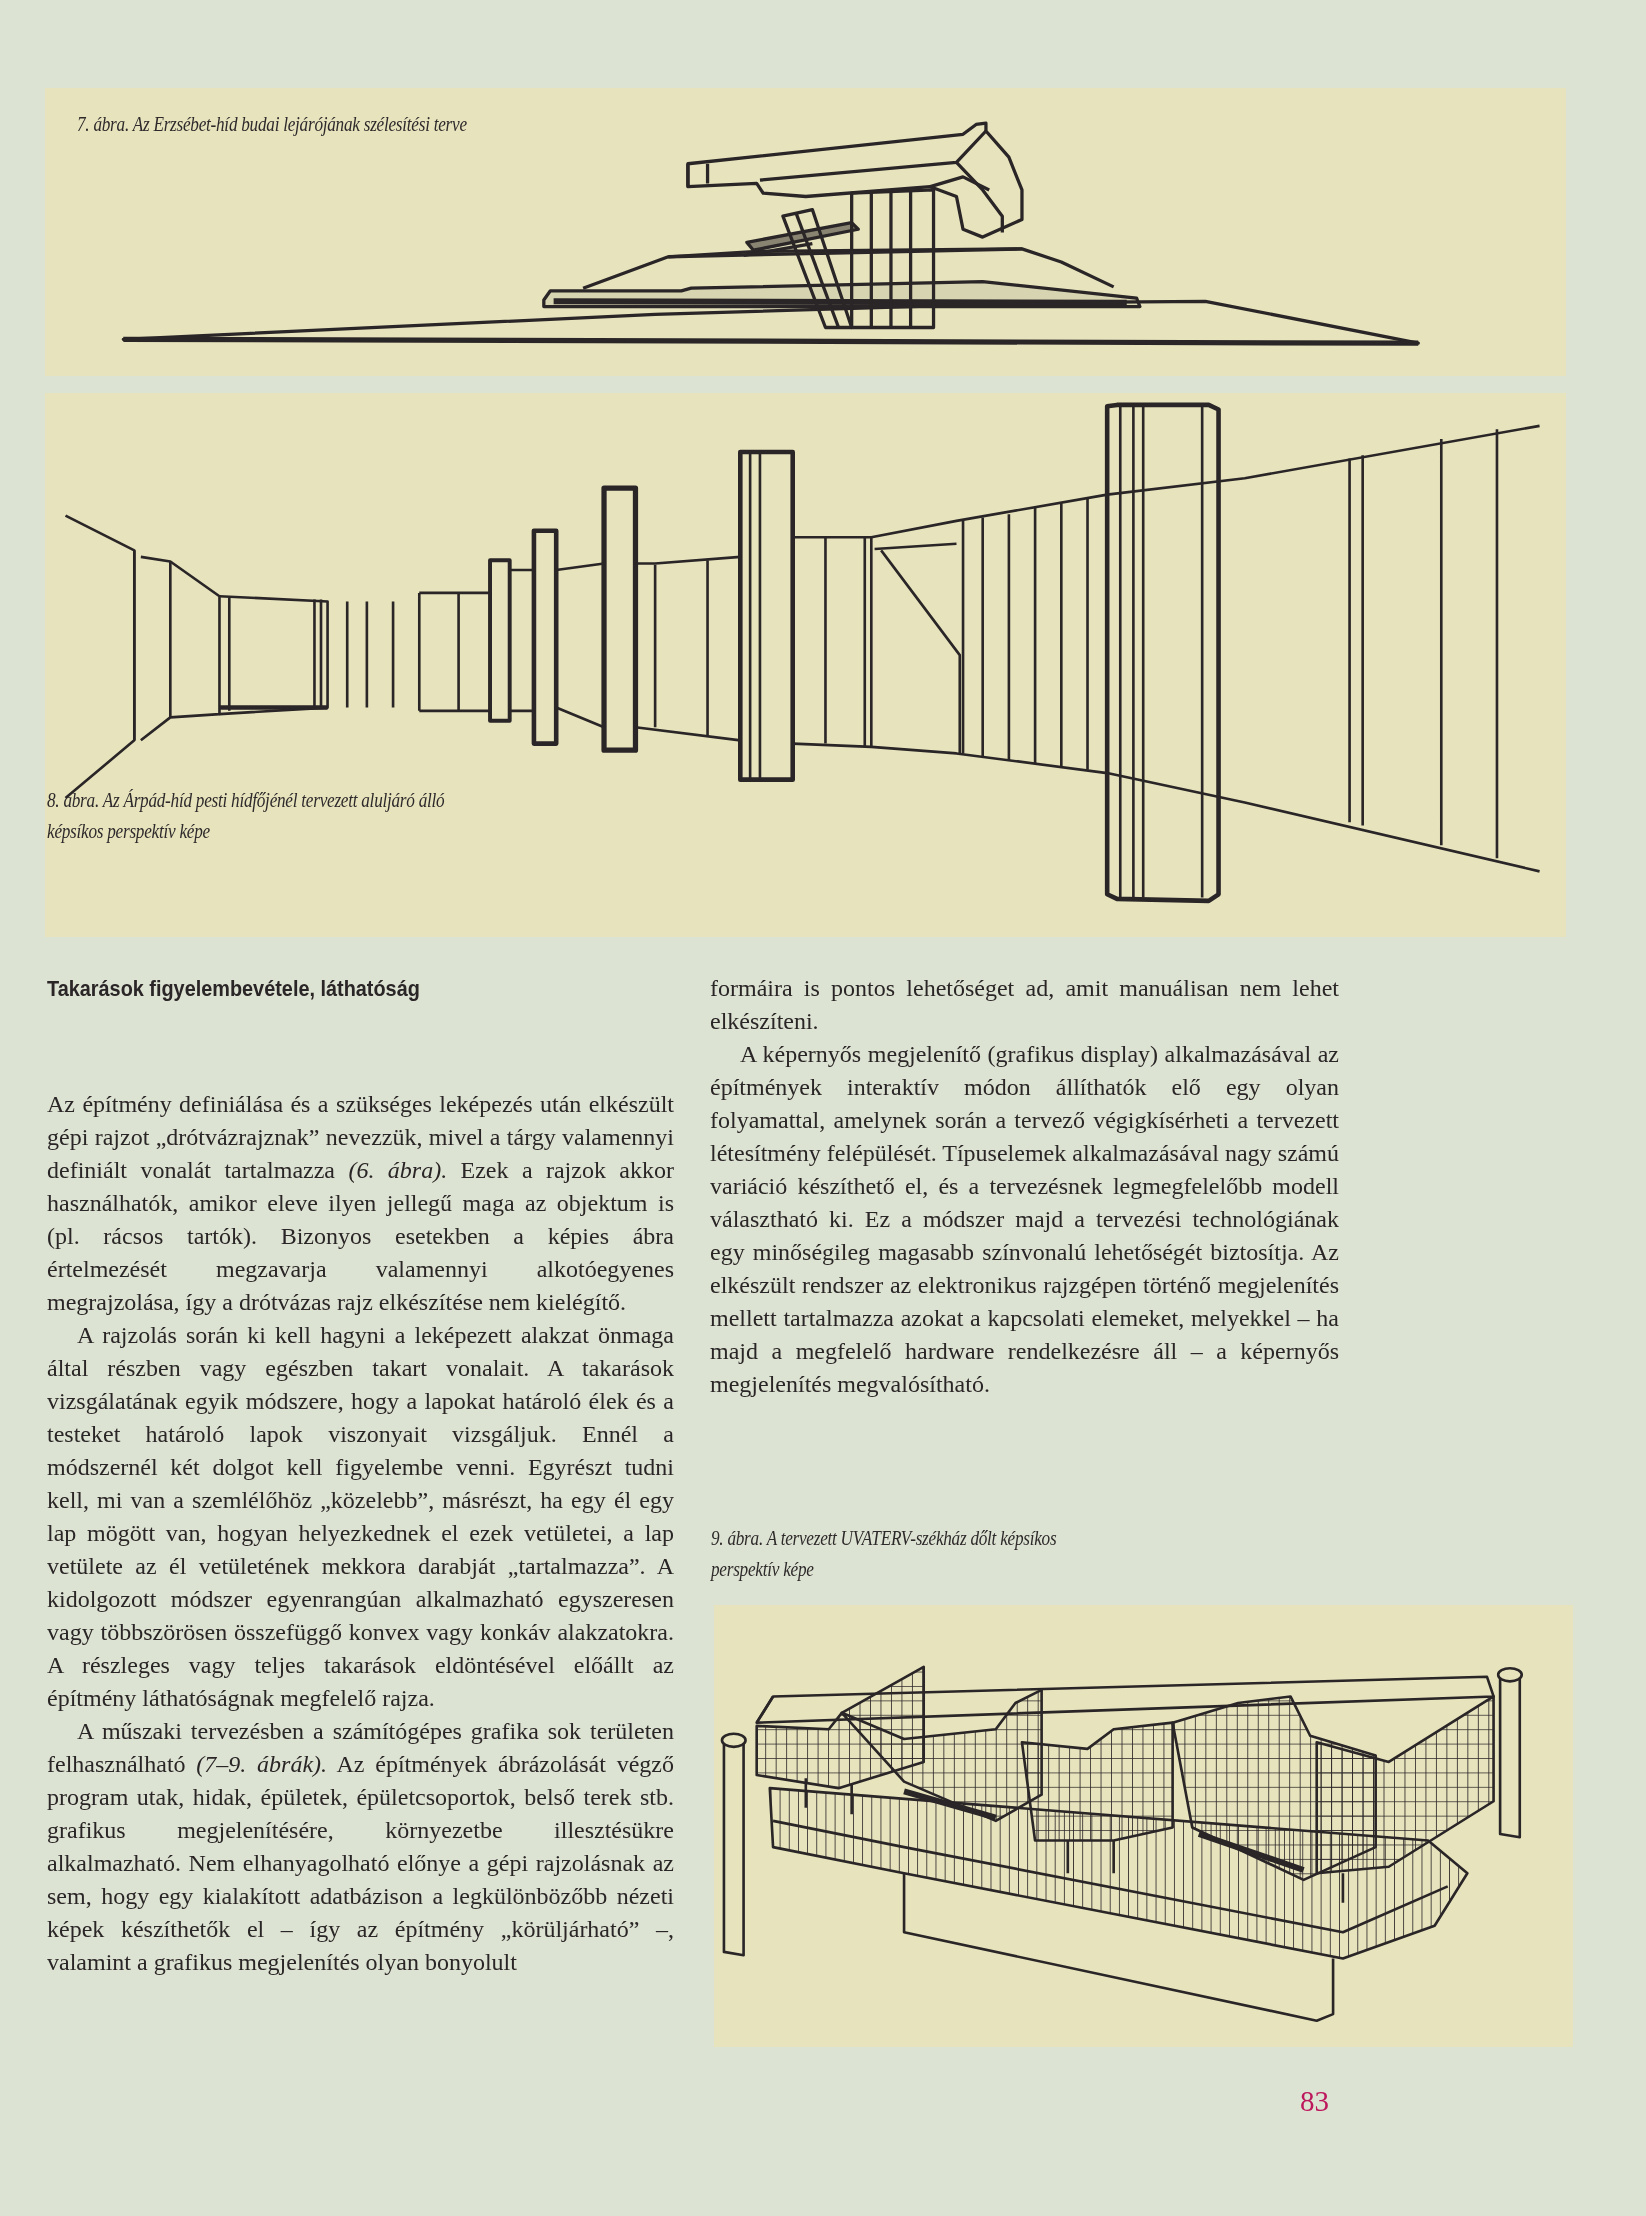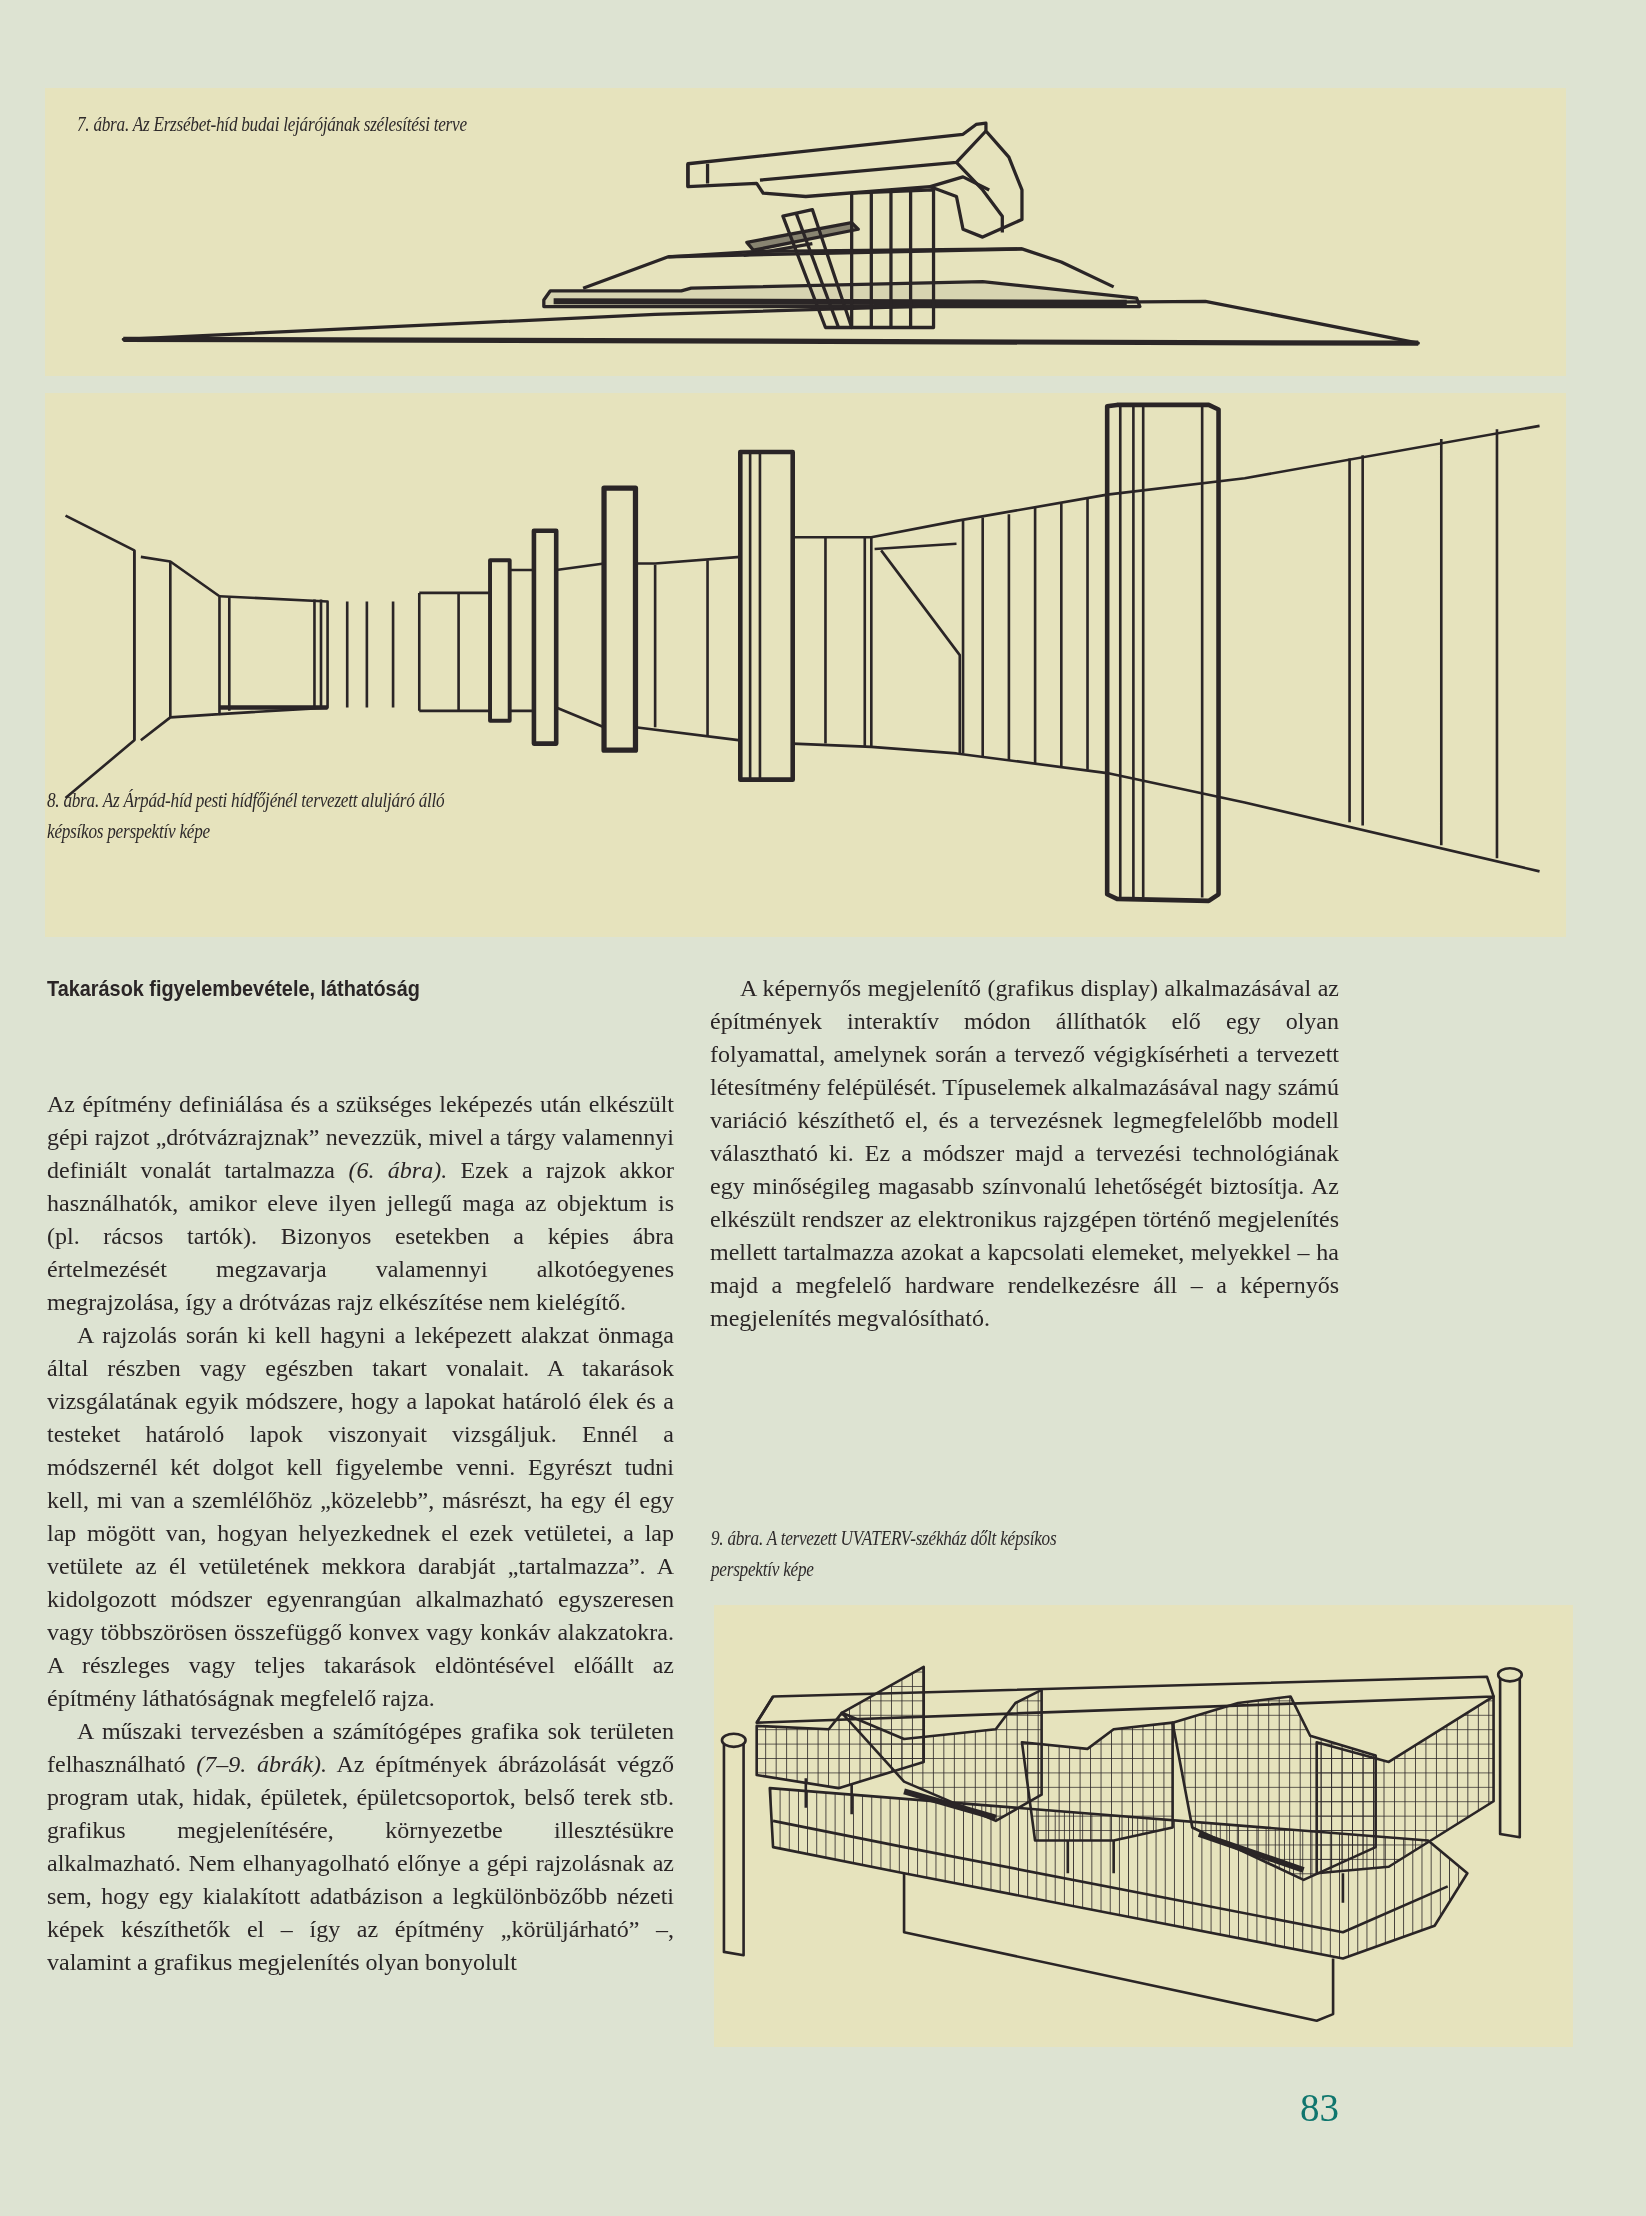--- a/index.html
+++ b/index.html
@@ -8,21 +8,21 @@
   .panel{position:absolute;background:#e6e3bd;}
   .caption{position:absolute;font-family:"Liberation Serif",serif;font-style:italic;
            font-size:20px;line-height:31px;color:#2e2a2b;letter-spacing:-0.3px;transform:scaleX(0.86);transform-origin:left top;}
   svg{position:absolute;left:0;top:0;overflow:visible;}
   .col{position:absolute;font-size:24px;line-height:33px;text-align:justify;}
   .col p{margin:0;}
   .col p.ind{text-indent:30px;}
   .col p.noind{text-indent:0;}
   .heading{position:absolute;font-family:"Liberation Sans",sans-serif;font-weight:bold;
            font-size:21.6px;color:#2a2526;transform:scaleX(0.92);transform-origin:left top;}
-  .pgnum{position:absolute;font-size:39px;color:#0f766e;}
+  .pgnum{position:absolute;font-size:29px;color:#be185d;}
   .it{font-style:italic;}
 </style>
 </head>
 <body>
 
 <div class="panel" style="left:45px;top:88px;width:1521px;height:288px;"></div>
 <div class="caption" style="left:77px;top:109px;">7. ábra. Az Erzsébet-híd budai lejárójának szélesítési terve</div>
 <svg width="1647" height="393" viewBox="0 0 2514 600">
   <g fill="none" stroke="#2a2526" stroke-width="5" stroke-linejoin="round">
 
@@ -96,20 +96,21 @@
 
 <div class="heading" style="left:47px;top:976px;">Takarások figyelembevétele, láthatóság</div>
 
 <div class="col" style="left:47px;top:1088px;width:627px;">
   <p class="noind"><span>Az építmény definiálása és a szükséges leképezés után elkészült gépi rajzot „drótvázrajznak” nevezzük, mivel a tárgy valamennyi definiált vonalát tartalmazza </span><span class="it">(6. ábra).</span><span> Ezek a rajzok akkor használhatók, amikor eleve ilyen jellegű maga az objektum is (pl. rácsos tartók). Bizonyos esetekben a képies ábra értelmezését megzavarja valamennyi alkotóegyenes megrajzolása, így a drótvázas rajz elkészítése nem kielégítő.</span></p>
   <p class="ind">A rajzolás során ki kell hagyni a leképezett alakzat önmaga által részben vagy egészben takart vonalait. A takarások vizsgálatának egyik módszere, hogy a lapokat határoló élek és a testeket határoló lapok viszonyait vizsgáljuk. Ennél a módszernél két dolgot kell figyelembe venni. Egyrészt tudni kell, mi van a szemlélőhöz „közelebb”, másrészt, ha egy él egy lap mögött van, hogyan helyezkednek el ezek vetületei, a lap vetülete az él vetületének mekkora darabját „tartalmazza”. A kidolgozott módszer egyenrangúan alkalmazható egyszeresen vagy többszörösen összefüggő konvex vagy konkáv alakzatokra. A részleges vagy teljes takarások eldöntésével előállt az építmény láthatóságnak megfelelő rajza.</p>
   <p class="ind"><span>A műszaki tervezésben a számítógépes grafika sok területen felhasználható </span><span class="it">(7–9. ábrák).</span><span> Az építmények ábrázolását végző program utak, hidak, épületek, épületcsoportok, belső terek stb. grafikus megjelenítésére, környezetbe illesztésükre alkalmazható. Nem elhanyagolható előnye a gépi rajzolásnak az sem, hogy egy kialakított adatbázison a legkülönbözőbb nézeti képek készíthetők el – így az építmény „körüljárható” –, valamint a grafikus megjelenítés olyan bonyolult</span></p>
 </div>
 
 <div class="col" style="left:710px;top:972px;width:629px;">
+  <p class="noind">formáira is pontos lehetőséget ad, amit manuálisan nem lehet elkészíteni.</p>
   <p class="ind">A képernyős megjelenítő (grafikus display) alkalmazásával az építmények interaktív módon állíthatók elő egy olyan folyamattal, amelynek során a tervező végigkísérheti a tervezett létesítmény felépülését. Típuselemek alkalmazásával nagy számú variáció készíthető el, és a tervezésnek legmegfelelőbb modell választható ki. Ez a módszer majd a tervezési technológiának egy minőségileg magasabb színvonalú lehetőségét biztosítja. Az elkészült rendszer az elektronikus rajzgépen történő megjelenítés mellett tartalmazza azokat a kapcsolati elemeket, melyekkel – ha majd a megfelelő hardware rendelkezésre áll – a képernyős megjelenítés megvalósítható.</p>
 </div>
 
 <div class="caption" style="left:711px;top:1523px;">
   <div>9. ábra. A tervezett UVATERV-székház dőlt képsíkos</div>
   <div>perspektív képe</div>
 </div>
 <div class="panel" style="left:714px;top:1605px;width:859px;height:442px;"></div>
 <svg width="1647" height="2096" viewBox="0 0 2514 3200">
   <defs>

